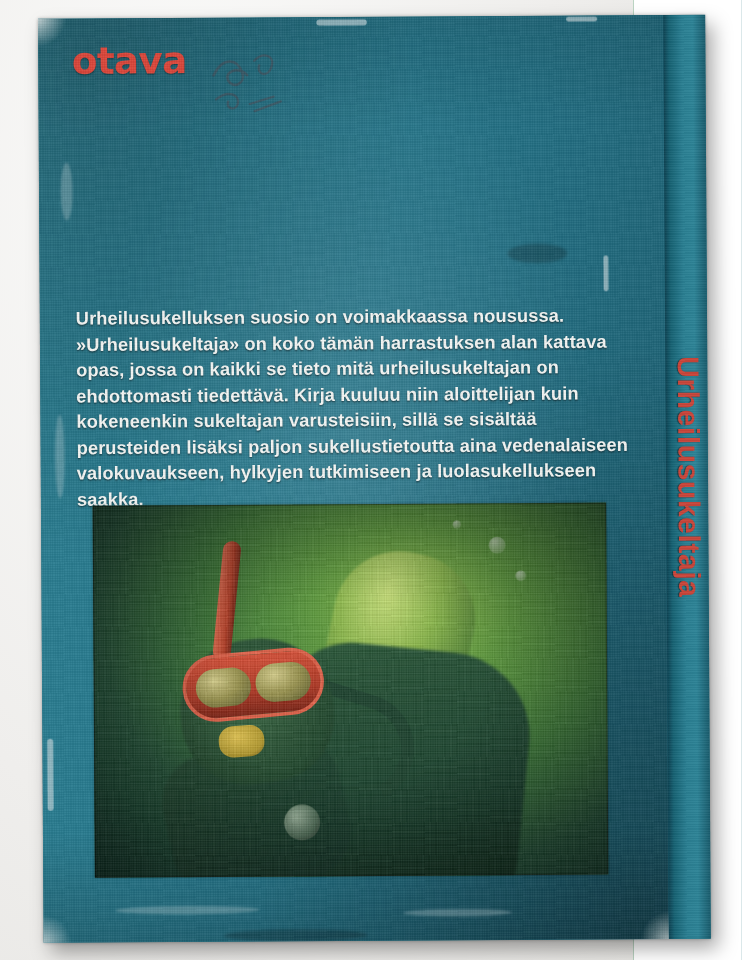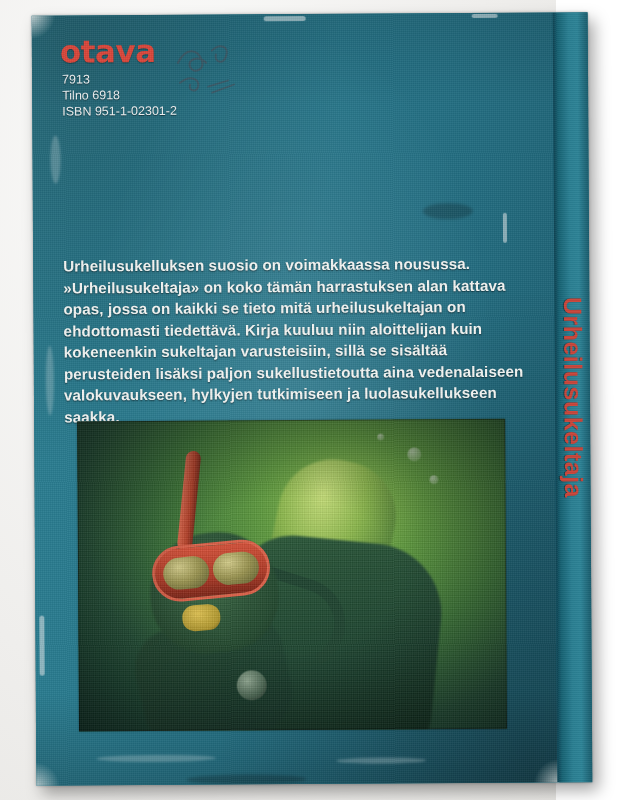--- a/index.html
+++ b/index.html
@@ -13,21 +13,20 @@
     font-family: "Liberation Sans", sans-serif;
     overflow: hidden;
   }
 
   
   .page {
     position: relative;
     width: 528px;
     height: 800px;
     background: #15803d;
-    padding-left: 28px;
   }
 
   
   .page::before {
     content: "";
     position: absolute;
     inset: 0;
     background:
       radial-gradient(ellipse at 30% 20%, #fbfbfa 0%, #efeeec 60%, #e6e5e2 100%);
   }
@@ -365,25 +364,20 @@
 
       <div class="logo">otava</div>
 
       <svg class="scribble" viewBox="0 0 80 60">
         <path d="M6 26 C14 10, 26 12, 30 24 C33 33, 22 38, 18 30 C15 23, 26 18, 34 26" fill="none" stroke="#4a4a55" stroke-width="2.2" stroke-linecap="round"></path>
         <path d="M40 14 C48 6, 58 10, 54 20 C51 28, 42 26, 44 18" fill="none" stroke="#4a4a55" stroke-width="2" stroke-linecap="round"></path>
         <path d="M8 46 C18 38, 28 42, 26 50 C24 56, 16 54, 18 48" fill="none" stroke="#4a4a55" stroke-width="2" stroke-linecap="round"></path>
         <path d="M36 50 L56 44 M40 56 L62 48" fill="none" stroke="#4a4a55" stroke-width="1.8" stroke-linecap="round"></path>
       </svg>
 
-      <div class="codes">
-        <div>7913</div>
-        <div>Tilno 6918</div>
-        <div>ISBN 951-1-02301-2</div>
-      </div>
 
       <div class="blurb">
         <p>Urheilusukelluksen suosio on voimakkaassa nousussa. »Urheilusukeltaja» on koko tämän harrastuksen alan kattava opas, jossa on kaikki se tieto mitä urheilusukeltajan on ehdottomasti tiedettävä. Kirja kuuluu niin aloittelijan kuin kokeneenkin sukeltajan varusteisiin, sillä se sisältää perusteiden lisäksi paljon sukellustietoutta aina vedenalaiseen valokuvaukseen, hylkyjen tutkimiseen ja luolasukellukseen saakka.</p>
       </div>
 
       <div class="photo">
         <div class="photo-bg"></div>
 
         <div class="tank"></div>
         <div class="body-suit"></div>

